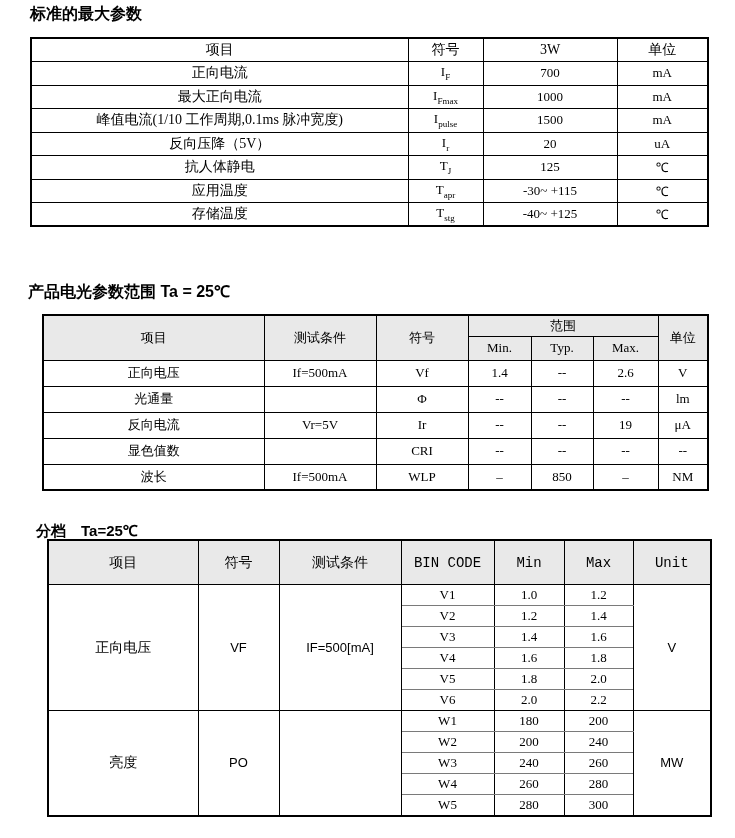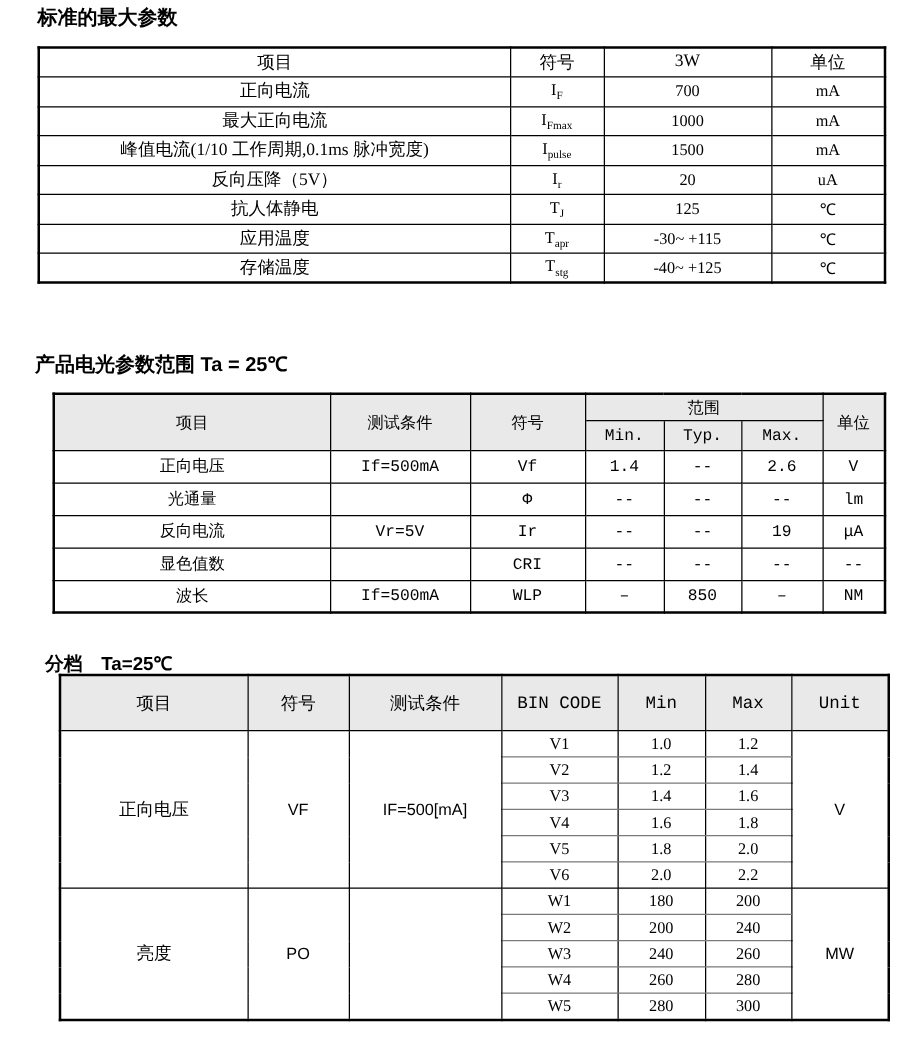--- a/index.html
+++ b/index.html
@@ -17,21 +17,21 @@
   #t1 td,#t1 th{border:1px solid #000;font-size:14px;}
   #t1 tr{height:23.5px;}
   #t1 .sym{font-size:13px;}
   #t1 sub{font-size:9px;line-height:1;}
   #t1 .val{font-size:13px;text-align:center;}
 
   
   #t2{left:42px;top:314px;width:665px;border:2px solid #000;}
   #t2 td,#t2 th{border:1px solid #000;font-size:13px;}
   #t2 thead th{background:#e9e9e9;}
-  #t2 .lat{font-family:Liberation Mono, monospace;margin-left:19px;}
+  #t2 .lat{font-family:Liberation Serif, serif;margin-left:19px;}
   #t2 tr.hr1{height:21px;}
   #t2 tr.hr2{height:24px;}
   #t2 tbody tr{height:26px;}
 
   
   #t3{left:47px;top:539px;width:663px;border:2px solid #000;}
   #t3 td,#t3 th{border:1px solid #000;font-size:13px;}
   #t3 thead th{background:#e9e9e9;height:43px;}
   #t3 thead th.mono{font-family:Liberation Mono, monospace;font-size:14px;}
   #t3 thead th.cjk{font-size:14px;}

